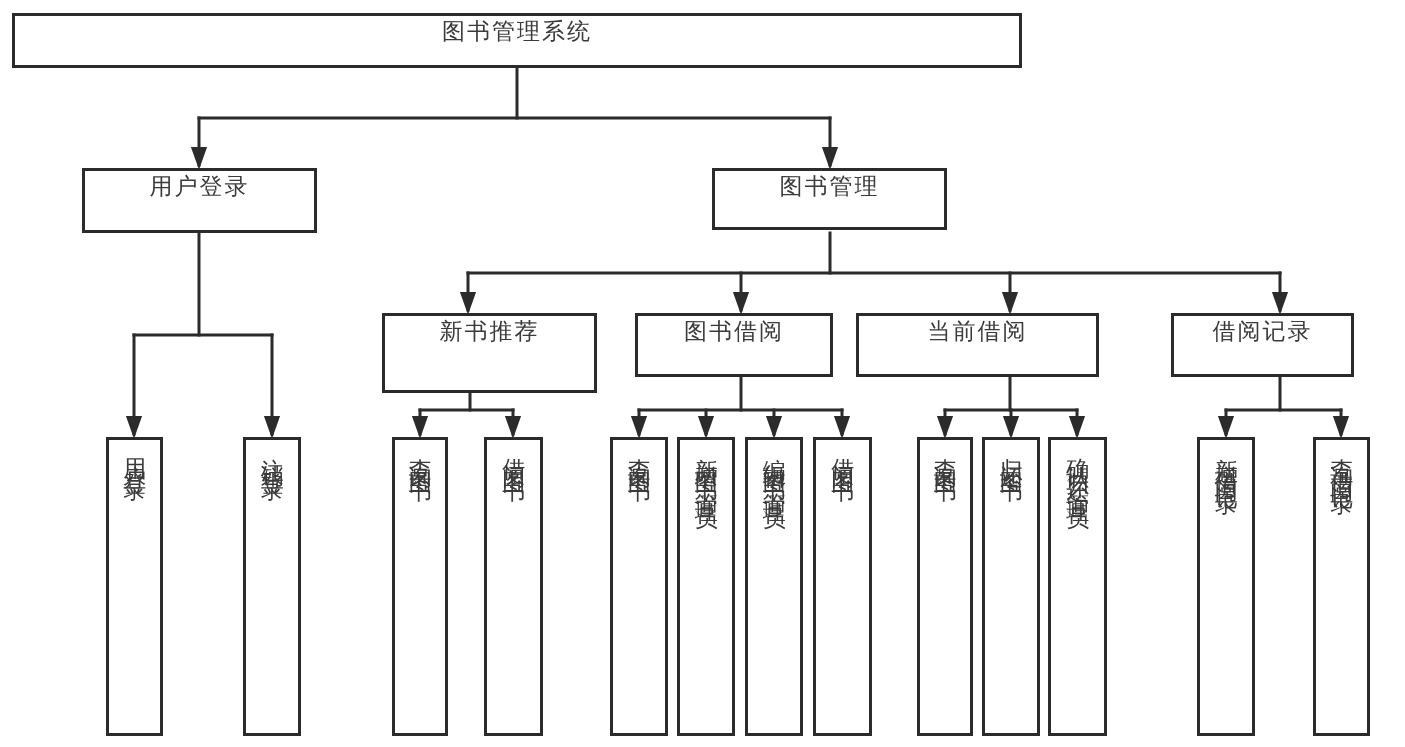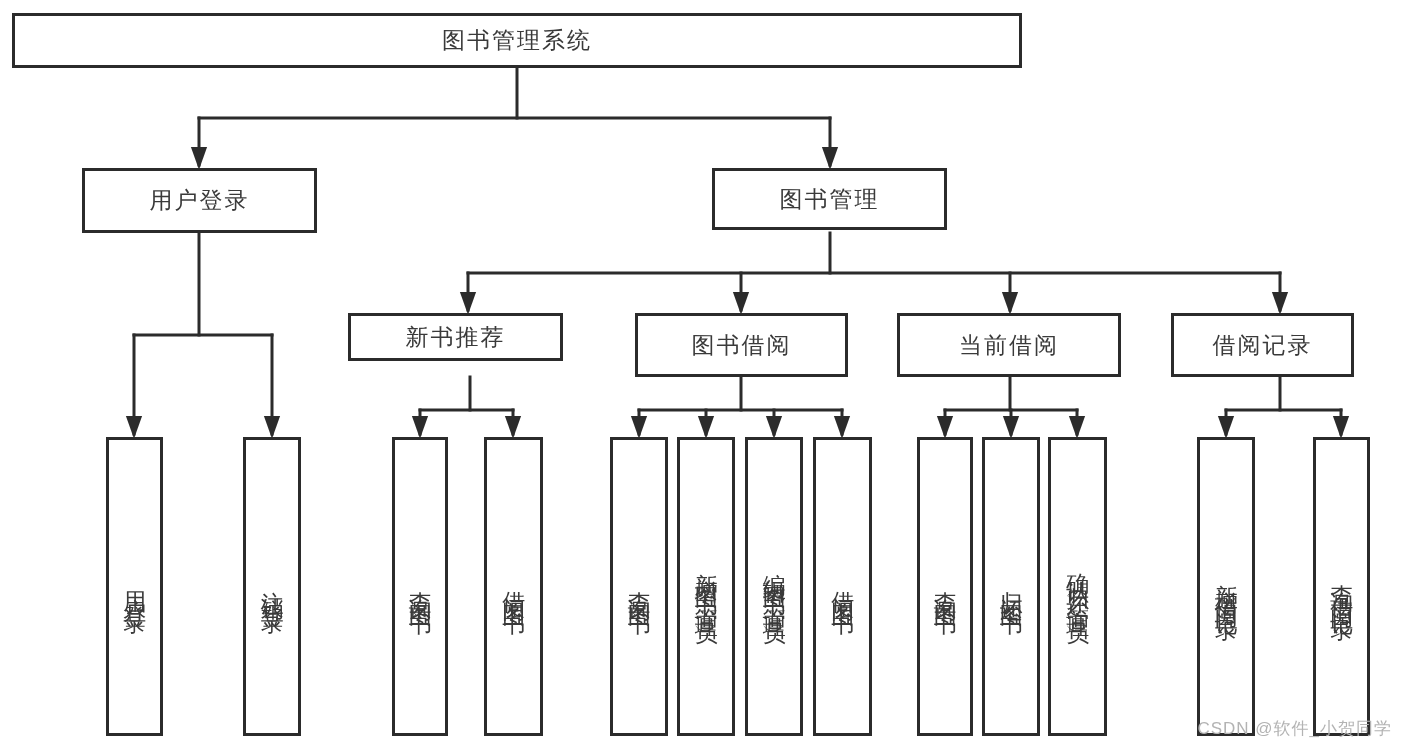--- a/index.html
+++ b/index.html
@@ -3,21 +3,21 @@
 <meta charset="utf-8">
 <style>
   html,body{margin:0;padding:0;background:#ffffff;}
   .stage{
     position:relative;width:1405px;height:747px;background:#ffffff;
     font-family:"Liberation Sans",sans-serif;color:#3a3a3a;overflow:hidden;
   }
   .connectors{position:absolute;left:0;top:0;width:1405px;height:747px;}
   .box{
     position:absolute;box-sizing:border-box;background:#ffffff;
-    border:3px solid #2b2b2b;display:flex;align-items:center;justify-content:center;
+    border:3px solid #2b2b2b;display:flex;justify-content:center;
   }
   .hlabel{font-size:23px;letter-spacing:2px;white-space:nowrap;}
   .vtext{
     writing-mode:vertical-rl;text-orientation:mixed;
     font-size:23px;line-height:1.1;letter-spacing:7px;white-space:nowrap;
   }
   .watermark{
     position:absolute;right:13px;bottom:7px;
     font-size:17px;letter-spacing:1px;color:#b3b3b3;
   }
@@ -81,27 +81,27 @@
     <span class="hlabel">图书管理系统</span>
   </div>
 
   <div class="box" style="left:82px;top:168px;width:235px;height:65px">
     <span class="hlabel">用户登录</span>
   </div>
   <div class="box" style="left:712px;top:168px;width:235px;height:62px">
     <span class="hlabel">图书管理</span>
   </div>
 
-  <div class="box" style="left:348px;top:313px;width:215px;height:48px">
+  <div class="box" style="left:382px;top:313px;width:215px;height:80px">
     <span class="hlabel">新书推荐</span>
   </div>
-  <div class="box" style="left:635px;top:313px;width:213px;height:64px">
+  <div class="box" style="left:635px;top:313px;width:198px;height:64px">
     <span class="hlabel">图书借阅</span>
   </div>
-  <div class="box" style="left:897px;top:313px;width:224px;height:64px">
+  <div class="box" style="left:856px;top:313px;width:243px;height:64px">
     <span class="hlabel">当前借阅</span>
   </div>
   <div class="box" style="left:1171px;top:313px;width:183px;height:64px">
     <span class="hlabel">借阅记录</span>
   </div>
 
   <div class="box" style="left:106px;top:437px;width:57px;height:299px">
     <span class="vtext">用户登录</span>
   </div>
   <div class="box" style="left:243px;top:437px;width:58px;height:299px">
@@ -134,14 +134,13 @@
   <div class="box" style="left:1048px;top:437px;width:59px;height:299px">
     <span class="vtext">确认归还（管理员）</span>
   </div>
   <div class="box" style="left:1197px;top:437px;width:58px;height:299px">
     <span class="vtext">新增借阅记录</span>
   </div>
   <div class="box" style="left:1313px;top:437px;width:57px;height:299px">
     <span class="vtext">查询借阅记录</span>
   </div>
 
-  <div class="watermark">CSDN @软件_小贺同学</div>
 </div>
 
 </body></html>

